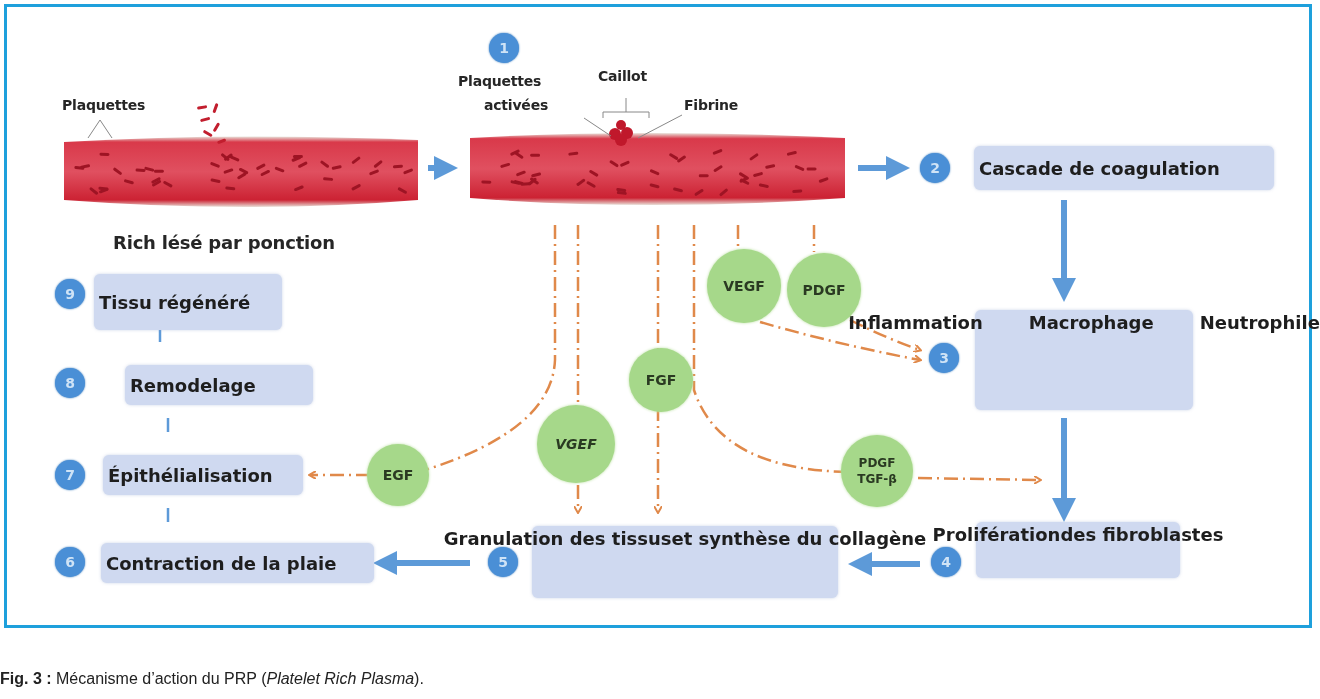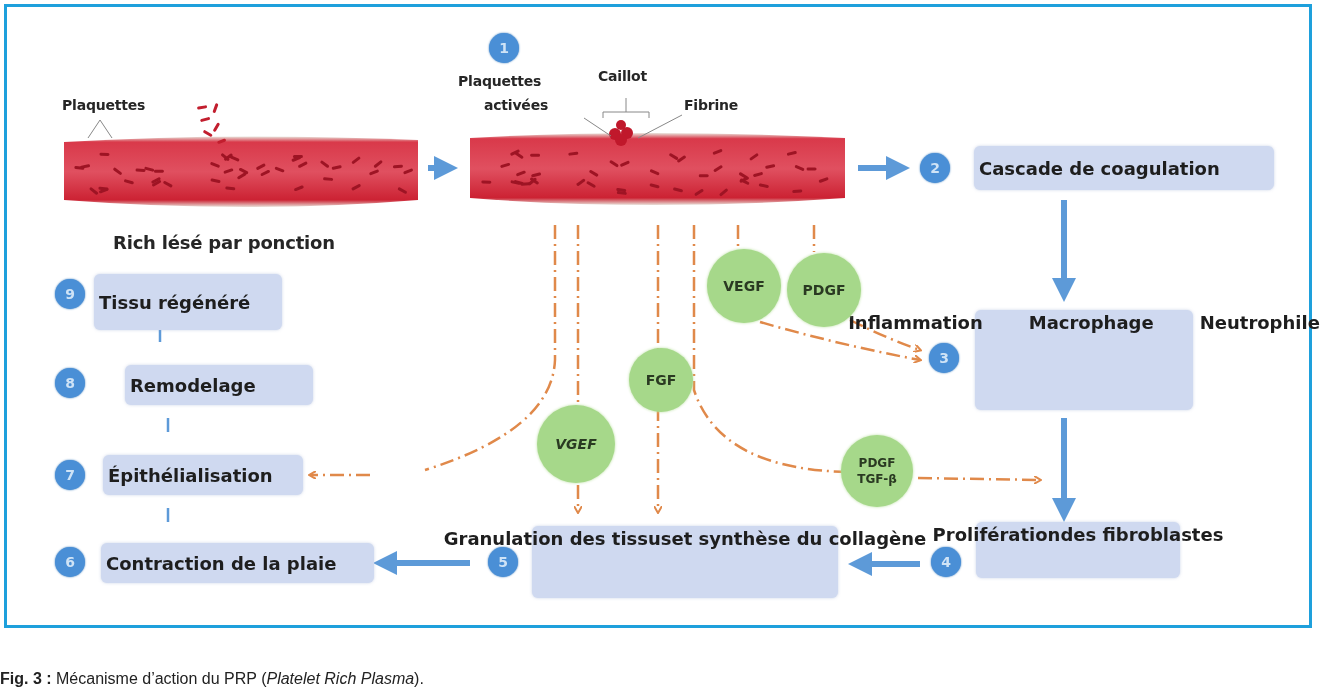--- a/index.html
+++ b/index.html
@@ -235,19 +235,22 @@
   </div>
   <div class="gf" style="left:787px; top:253px; width:74px; height:74px;">
     <span>PDGF</span>
   </div>
   <div class="gf" style="left:629px; top:348px; width:64px; height:64px;">
     <span>FGF</span>
   </div>
   <div class="gf" style="left:537px; top:405px; width:78px; height:78px;font-style:italic;">
     <span>VGEF</span>
   </div>
+  <div class="gf" style="left:367px; top:444px; width:62px; height:62px;">
+    <span>EGF</span>
+  </div>
   <div class="gf" style="left:841px; top:435px; width:72px; height:72px; font-size:12px;">
     <span>PDGF</span>
     <span>TGF-β</span>
   </div>
 </div>
 
 <div id="caption"><b>Fig. 3 :</b><span> Mécanisme d’action du PRP (</span><i>Platelet Rich Plasma</i><span>).</span></div>
 
 </body></html>

